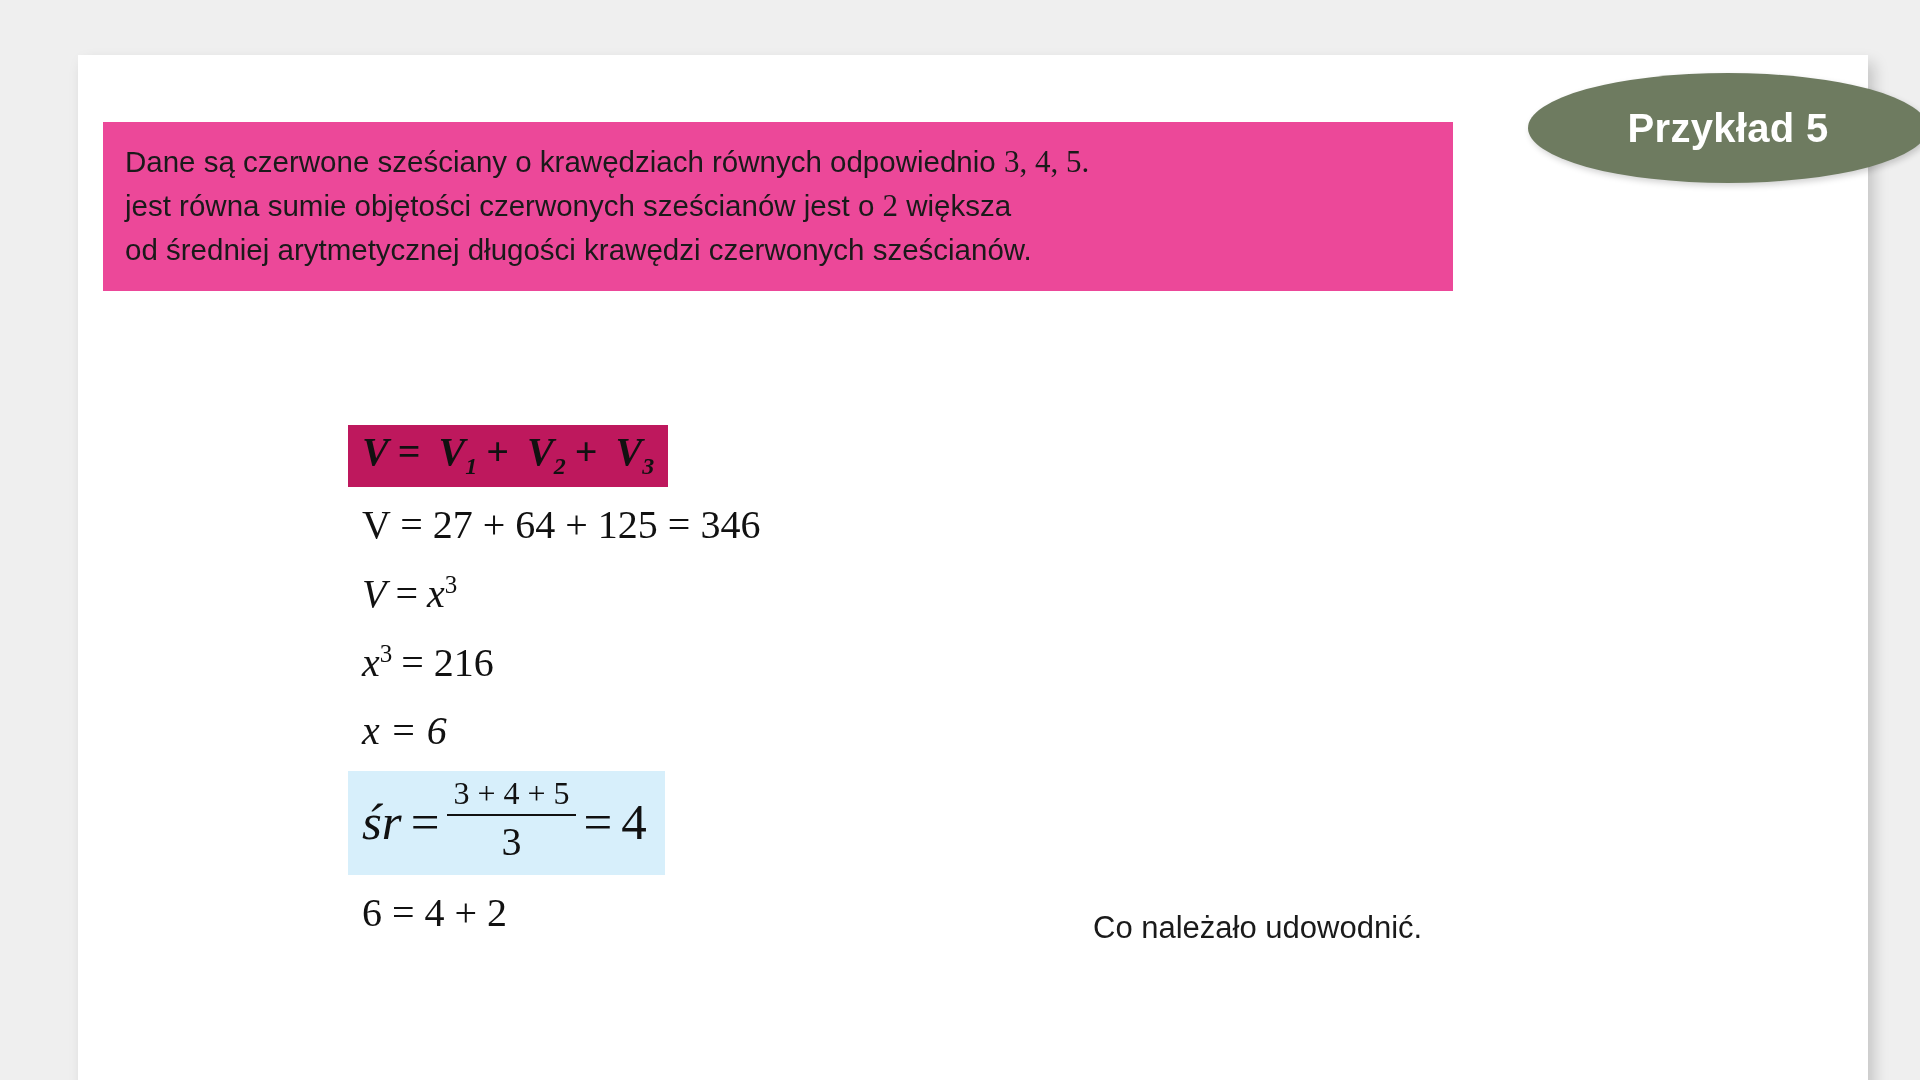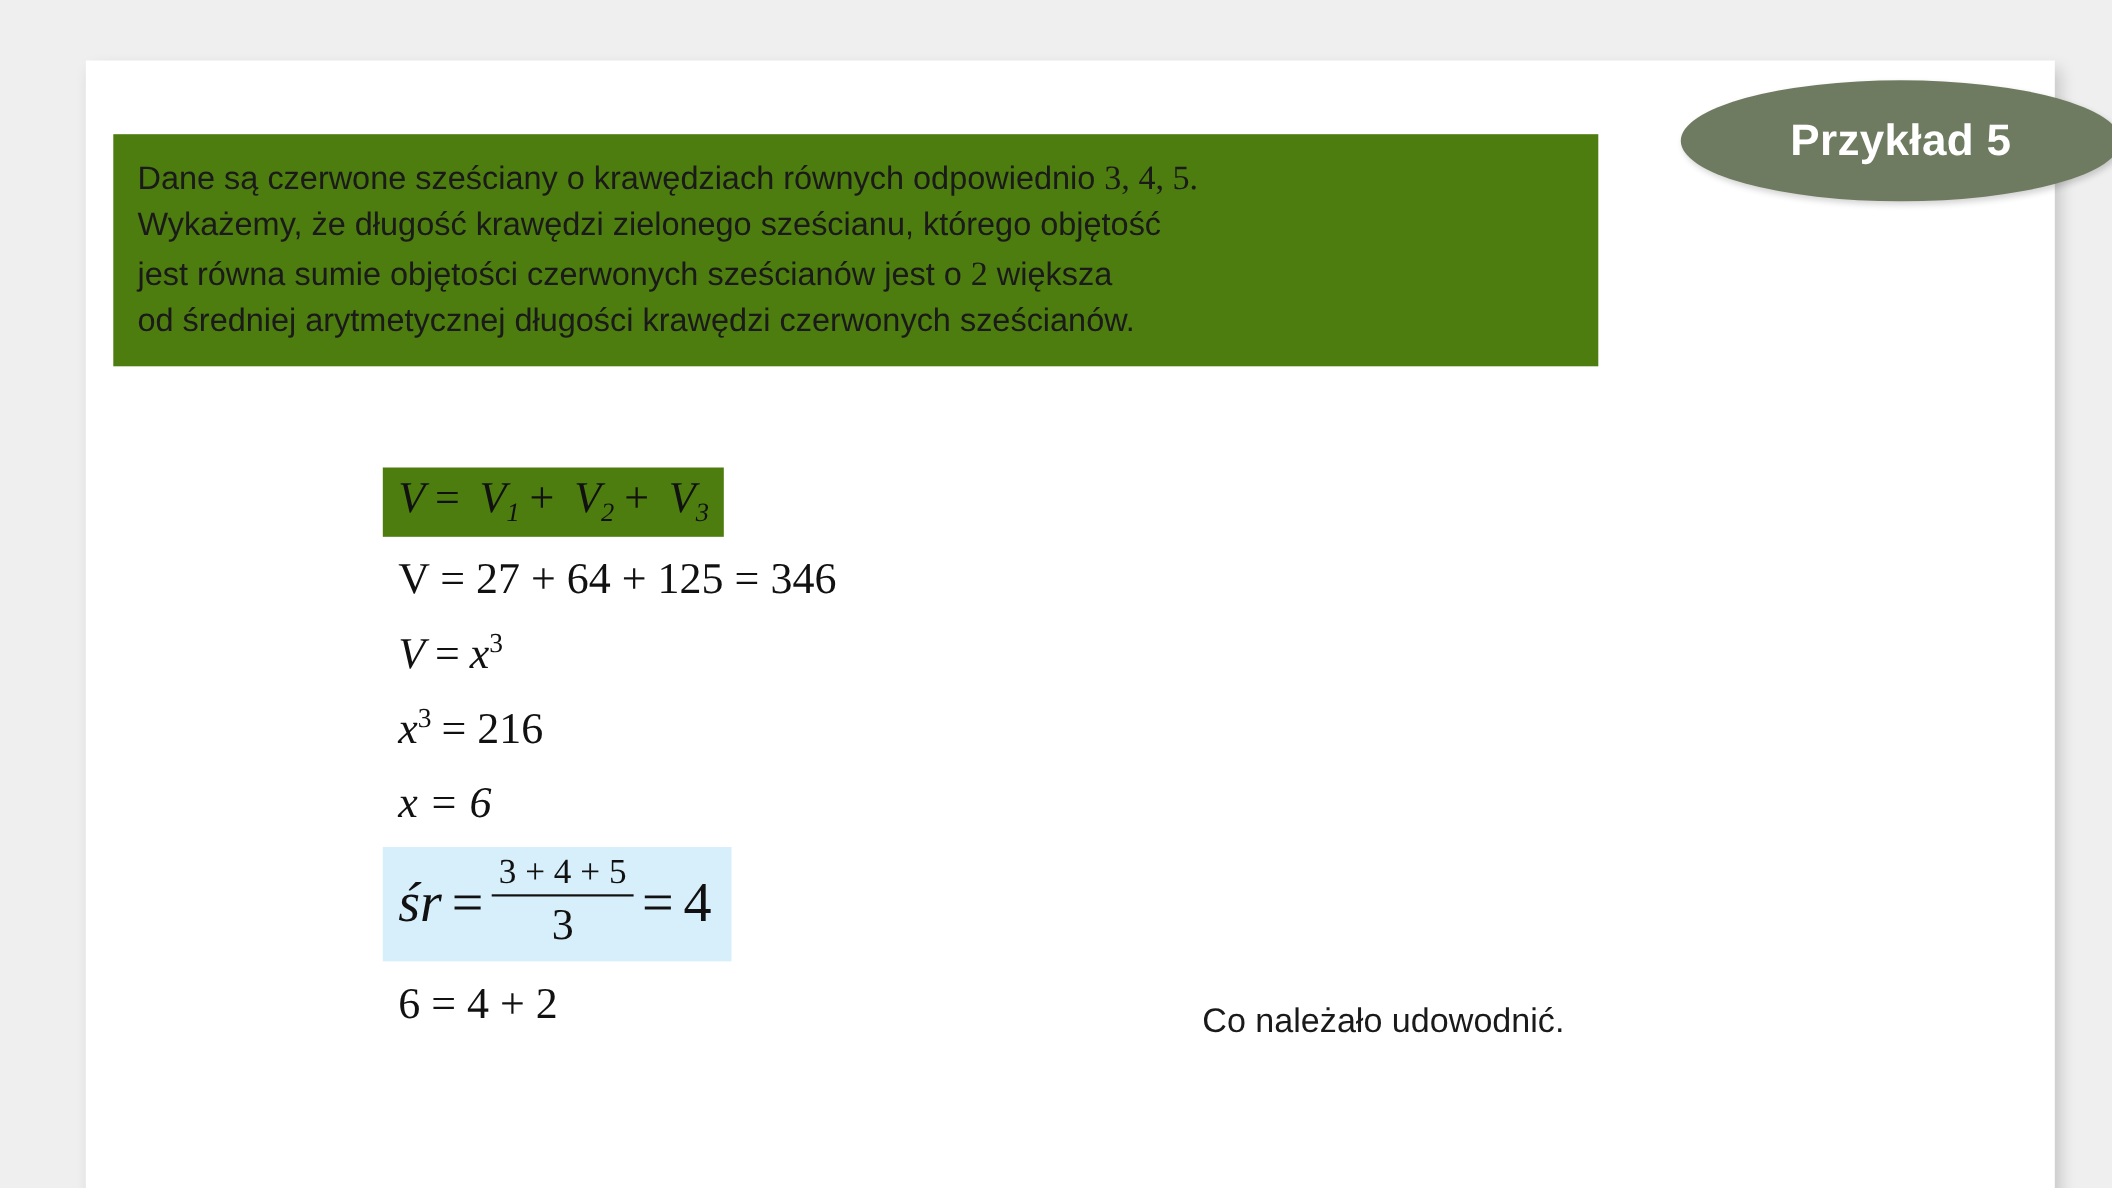--- a/index.html
+++ b/index.html
@@ -21,21 +21,21 @@
     background: #ffffff;
     box-shadow: 6px 8px 14px rgba(0,0,0,0.18);
   }
 
   
   .statement {
     position: absolute;
     left: 25px;
     top: 67px;
     width: 1350px;
-    background: #4d7c0f;
+    background: #ec4899;
     padding: 18px 22px 20px 22px;
     box-sizing: border-box;
   }
   .statement p {
     margin: 0;
     font-size: 29.5px;
     line-height: 1.43;
     color: #1a1a1a;
     white-space: nowrap;
   }
@@ -74,21 +74,21 @@
     color: #111111;
   }
   .math-line {
     font-size: 40px;
     line-height: 1;
     padding: 7px 14px 9px 14px;
     display: inline-block;
     white-space: nowrap;
     margin-bottom: 11px;
   }
-  .hl { background: #4d7c0f; }
+  .hl { background: #be185d; font-weight: bold; }
   .it { font-style: italic; }
   .sub {
     font-size: 24px;
     vertical-align: sub;
     font-style: italic;
   }
   .sup {
     font-size: 25px;
     vertical-align: super;
   }
@@ -140,21 +140,20 @@
 <div class="slide">
 
   <div class="badge">
     <span>Przykład 5</span>
   </div>
 
   <div class="statement">
     <p>
       <span>Dane są czerwone sześciany o krawędziach równych odpowiednio </span><span class="mathnum">3, 4, 5.</span>
     </p>
-    <p>Wykażemy, że długość krawędzi zielonego sześcianu, którego objętość</p>
     <p>
       <span>jest równa sumie objętości czerwonych sześcianów jest o </span><span class="mathnum">2</span><span> większa</span>
     </p>
     <p>od średniej arytmetycznej długości krawędzi czerwonych sześcianów.</p>
   </div>
 
   <div class="math-block">
 
     <div class="math-line hl">
       <span class="it">V</span><span class="sp"></span><span>=</span><span class="sp"></span><span class="sp"></span><span class="it">V</span><span class="sub">1</span><span class="sp"></span><span>+</span><span class="sp"></span><span class="sp"></span><span class="it">V</span><span class="sub">2</span><span class="sp"></span><span>+</span><span class="sp"></span><span class="sp"></span><span class="it">V</span><span class="sub">3</span>

